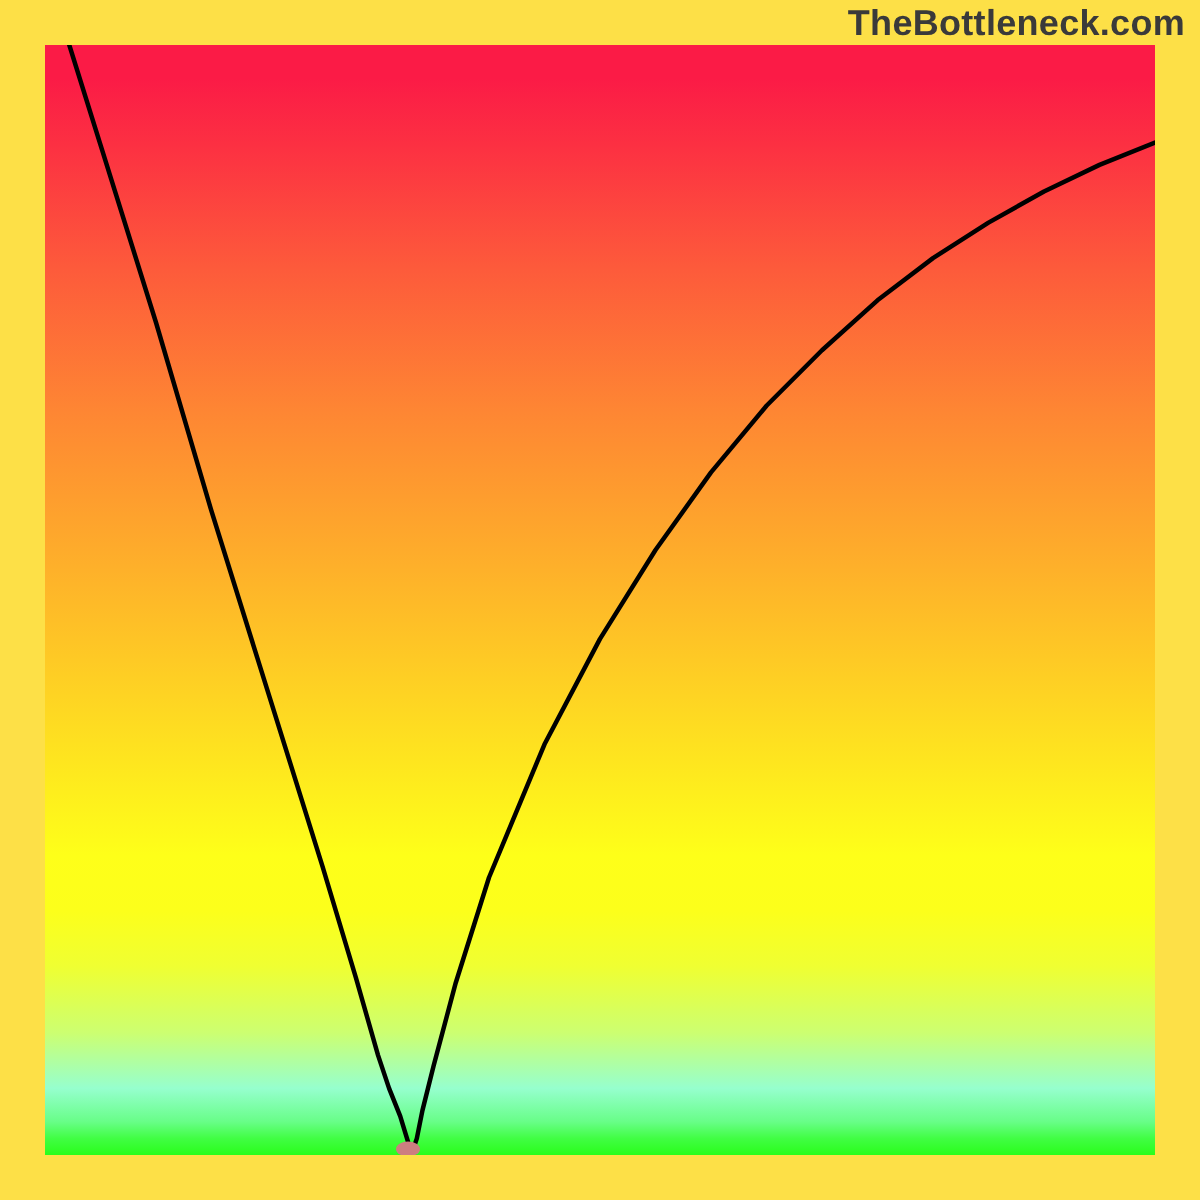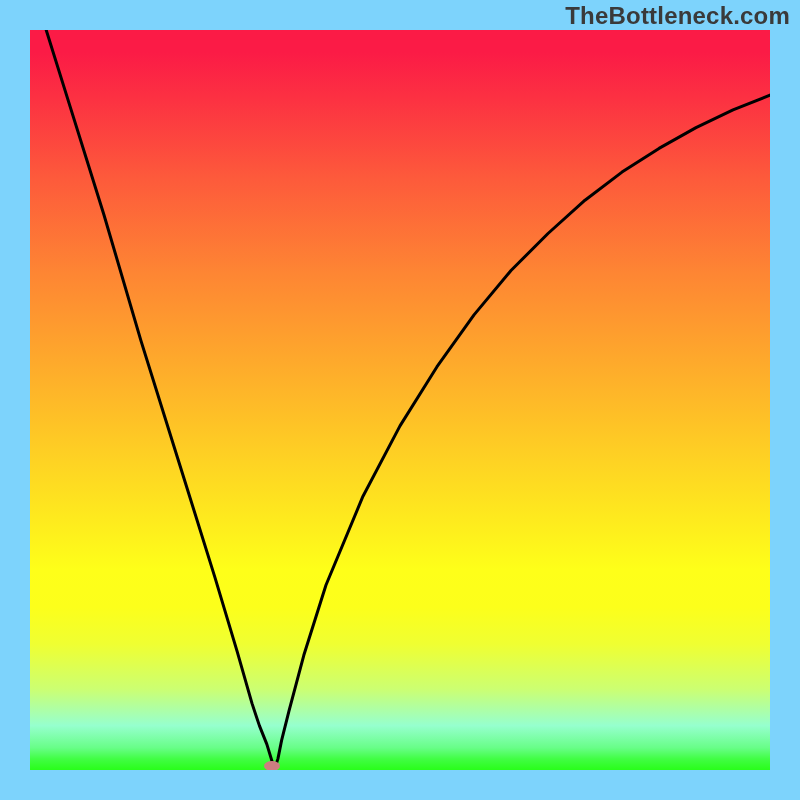--- a/index.html
+++ b/index.html
@@ -8,21 +8,21 @@
     width: 800px;
     height: 800px;
     overflow: hidden;
     background: #000;
     font-family: Arial, Helvetica, sans-serif;
   }
   .frame {
     position: relative;
     width: 800px;
     height: 800px;
-    background: #7dd3fc;
+    background: #fde047;
   }
   .watermark {
     position: absolute;
     top: 2px;
     right: 10px;
     color: #3a3a3a;
     font-size: 24px;
     font-weight: 600;
     letter-spacing: 0.2px;
     z-index: 10;

